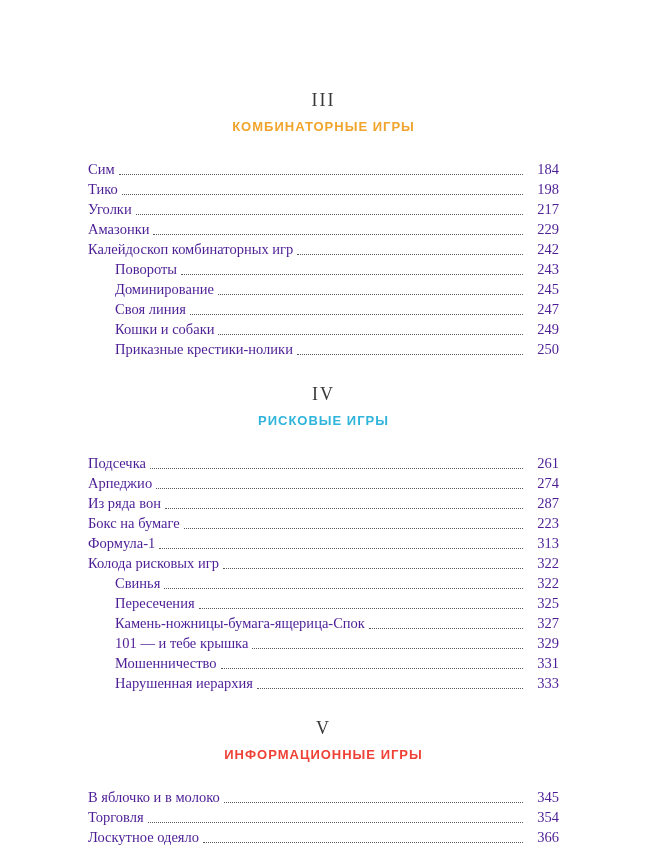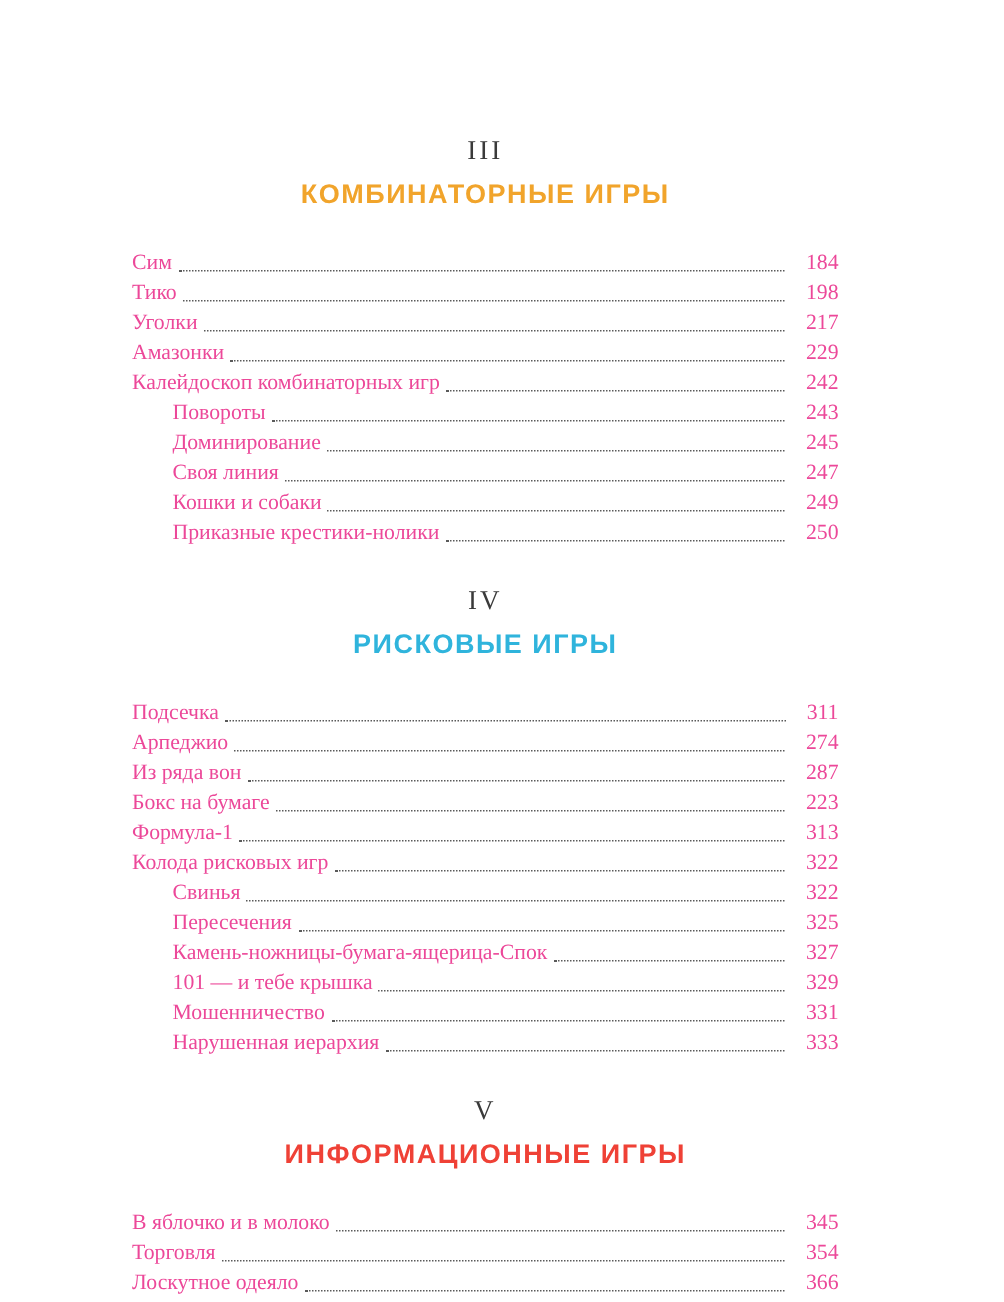--- a/index.html
+++ b/index.html
@@ -26,37 +26,37 @@
     font-family: "Liberation Serif", "DejaVu Serif", serif;
     font-size: 18px;
     font-weight: 400;
     letter-spacing: 2px;
     text-align: center;
     color: #3a3a3a;
   }
   .section-title {
     margin: 0 0 24px 0;
     font-family: "Liberation Sans", "DejaVu Sans", sans-serif;
-    font-size: 18px;
+    font-size: 13px;
     font-weight: 700;
     letter-spacing: 1px;
     text-align: center;
   }
   .entries {
     list-style: none;
     margin: 0;
     padding: 0;
   }
   .entry {
     display: flex;
     align-items: flex-end;
     height: 20px;
     font-size: 14.5px;
     line-height: 18px;
-    color: #ec4899;
+    color: #4c1d95;
     white-space: nowrap;
   }
   .entry.indented {
     padding-left: 27px;
   }
   .entry .label {
     flex: 0 0 auto;
     margin-right: 2px;
   }
   .entry .leader {
@@ -143,21 +143,21 @@
 </ul>
   </section>
 
   <section class="toc-section">
     <h2 class="numeral">IV</h2>
     <h3 class="section-title" style="color: rgb(47, 180, 220);">РИСКОВЫЕ ИГРЫ</h3>
     <ul class="entries">
   <li class="entry">
     <span class="label">Подсечка</span>
     <span class="leader"></span>
-    <span class="pagenum">311</span>
+    <span class="pagenum">261</span>
   </li>
 
   <li class="entry">
     <span class="label">Арпеджио</span>
     <span class="leader"></span>
     <span class="pagenum">274</span>
   </li>
 
   <li class="entry">
     <span class="label">Из ряда вон</span>

